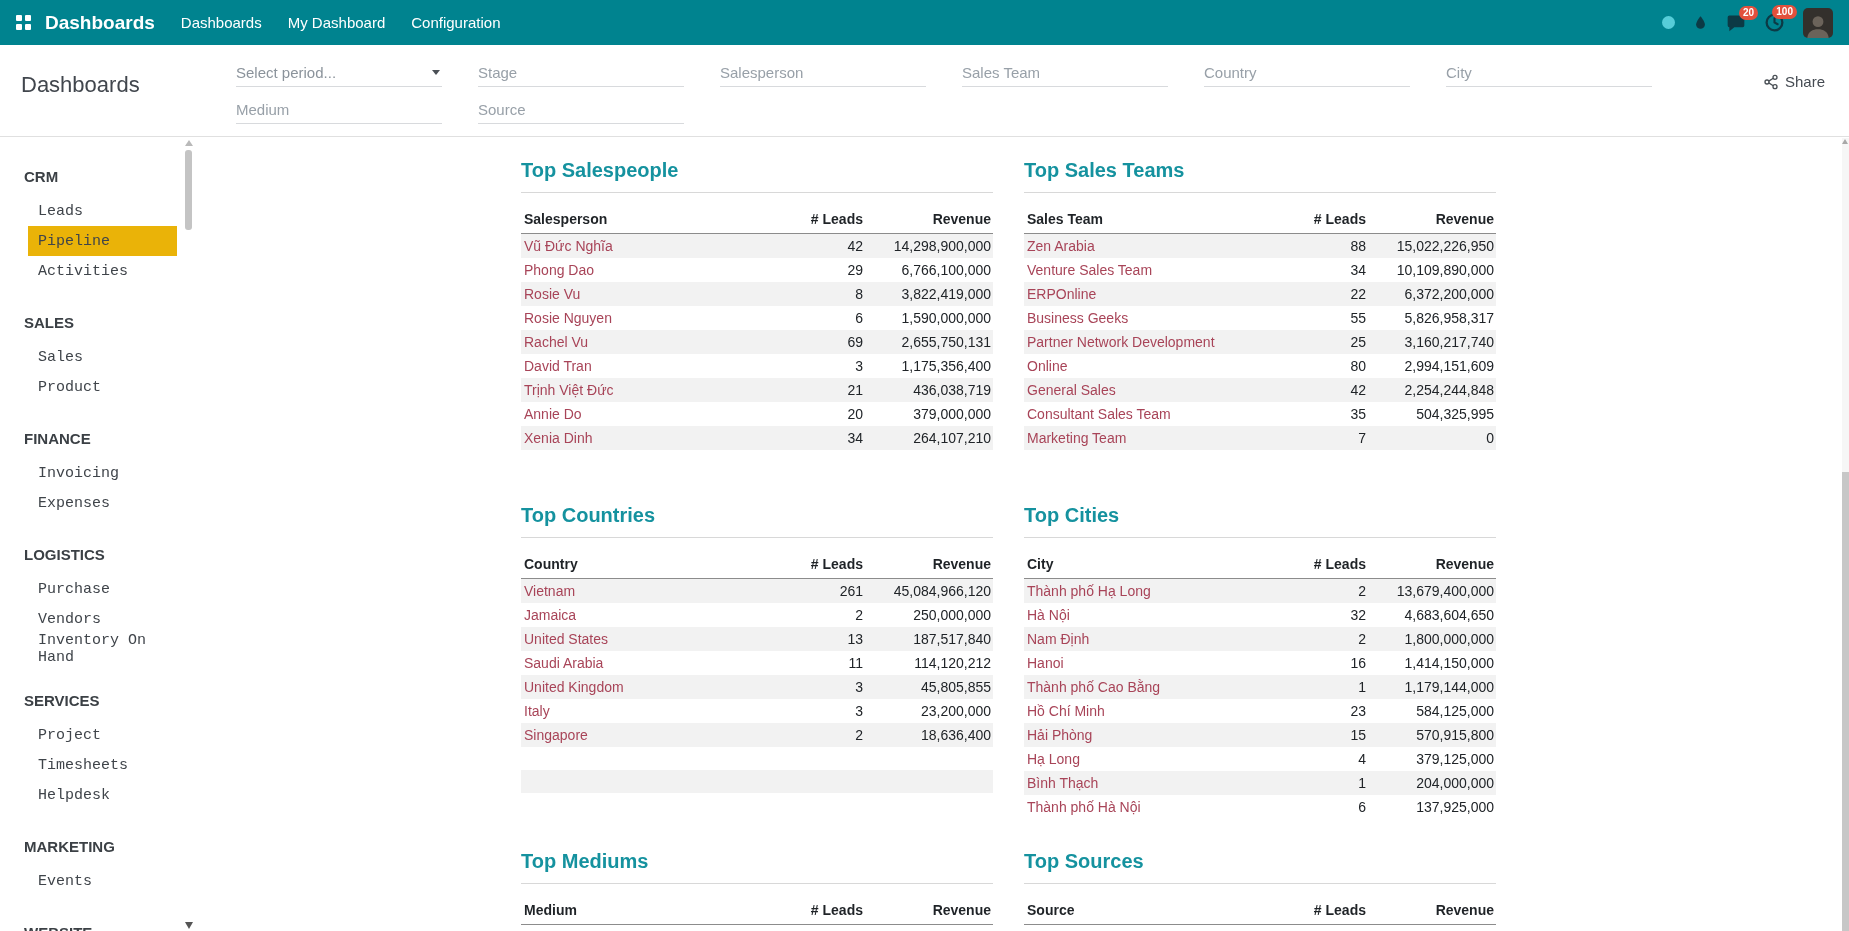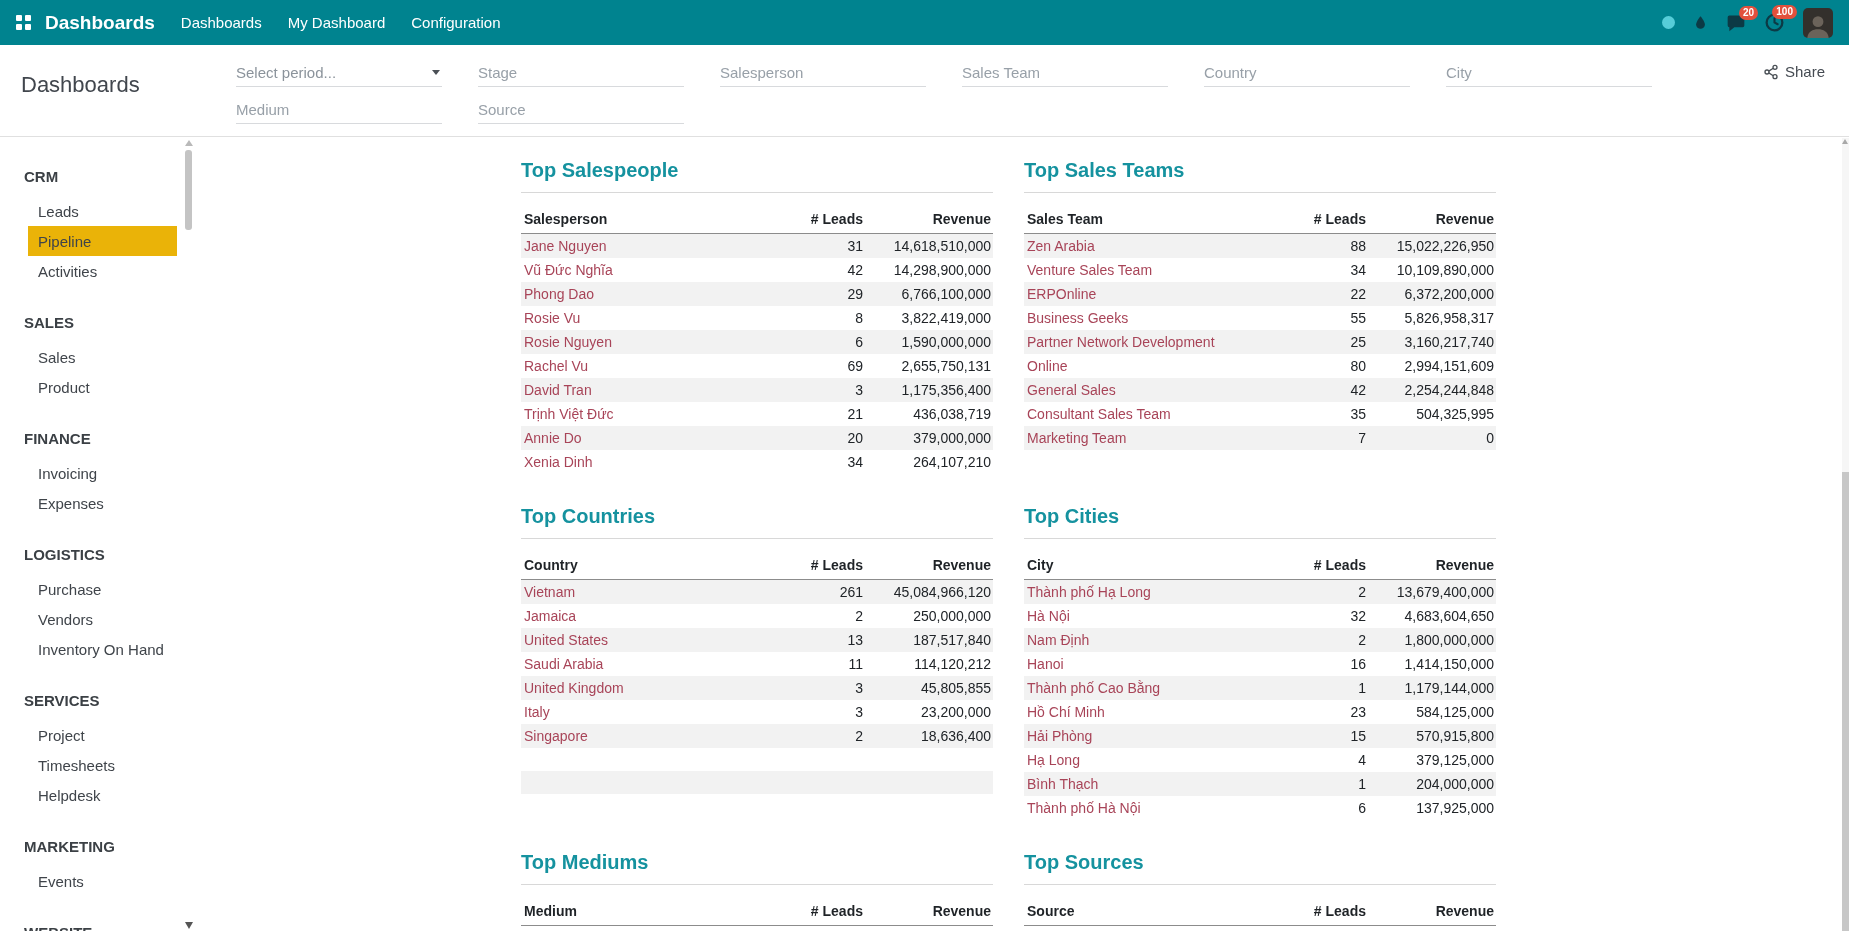--- a/index.html
+++ b/index.html
@@ -31,30 +31,30 @@
   .filters { position:absolute; left:236px; top:14px; display:grid;
     grid-template-columns:repeat(6, 206px); column-gap:36px; row-gap:9px; }
   .filter, .filters input { height:28px; border:none; border-bottom:1px solid #D8DADD;
     background:transparent; font-size:15px; font-family:"Liberation Sans",sans-serif;
     color:#333; outline:none; }
   .filters input::placeholder { color:#98A0A8; }
   .filter.select { display:flex; align-items:center; justify-content:space-between; cursor:pointer; }
   .filter.select span.txt { color:#8b939b; }
   .caret { width:0; height:0; border-left:4px solid transparent; border-right:4px solid transparent;
     border-top:5px solid #4b5056; margin-right:2px; }
-  .share-btn { position:absolute; right:24px; top:18px; display:flex; align-items:center;
+  .share-btn { position:absolute; right:24px; top:28px; display:flex; align-items:center;
     gap:6px; font-size:15px; color:#454b52; cursor:pointer; }
 
   
   .sidebar { position:absolute; left:0; top:138px; width:196px; height:793px; background:#fff; padding-top:28px; }
   .side-section { margin-bottom:26px; }
   .side-heading { height:30px; line-height:22px; padding-left:24px; font-size:15px;
     font-weight:bold; color:#3b4045; }
   .side-item { height:30px; display:flex; align-items:center; margin:0 19px 0 28px;
-    padding-left:10px; font-size:15px; color:#3f444a; cursor:pointer; }
+    padding-left:10px; font-size:15px; color:#3f444a; cursor:pointer;font-family:Liberation Mono, monospace; }
   .side-item.active { background:#eab308; }
   .side-scroll { position:absolute; right:3px; top:0; bottom:0; width:8px; }
   .side-scroll-up { position:absolute; top:2px; left:0; width:0; height:0;
     border-left:4px solid transparent; border-right:4px solid transparent; border-bottom:6px solid #b9b9b9; }
   .side-scroll-thumb { position:absolute; top:12px; left:0; width:7px; height:80px;
     background:#c4c4c4; border-radius:3px; }
   .side-scroll-down { position:absolute; bottom:2px; left:0; width:0; height:0;
     border-left:4px solid transparent; border-right:4px solid transparent; border-top:7px solid #555; }
 
   
@@ -212,25 +212,20 @@
       <table class="dash">
           <thead>
             <tr>
               <th class="name">Salesperson</th>
               <th class="num"># Leads</th>
               <th class="num">Revenue</th>
             </tr>
           </thead>
           <tbody>
             <tr>
-              <td class="name">Jane Nguyen</td>
-              <td class="num">31</td>
-              <td class="num">14,618,510,000</td>
-            </tr>
-            <tr>
               <td class="name">Vũ Đức Nghĩa</td>
               <td class="num">42</td>
               <td class="num">14,298,900,000</td>
             </tr>
             <tr>
               <td class="name">Phong Dao</td>
               <td class="num">29</td>
               <td class="num">6,766,100,000</td>
             </tr>
             <tr>

